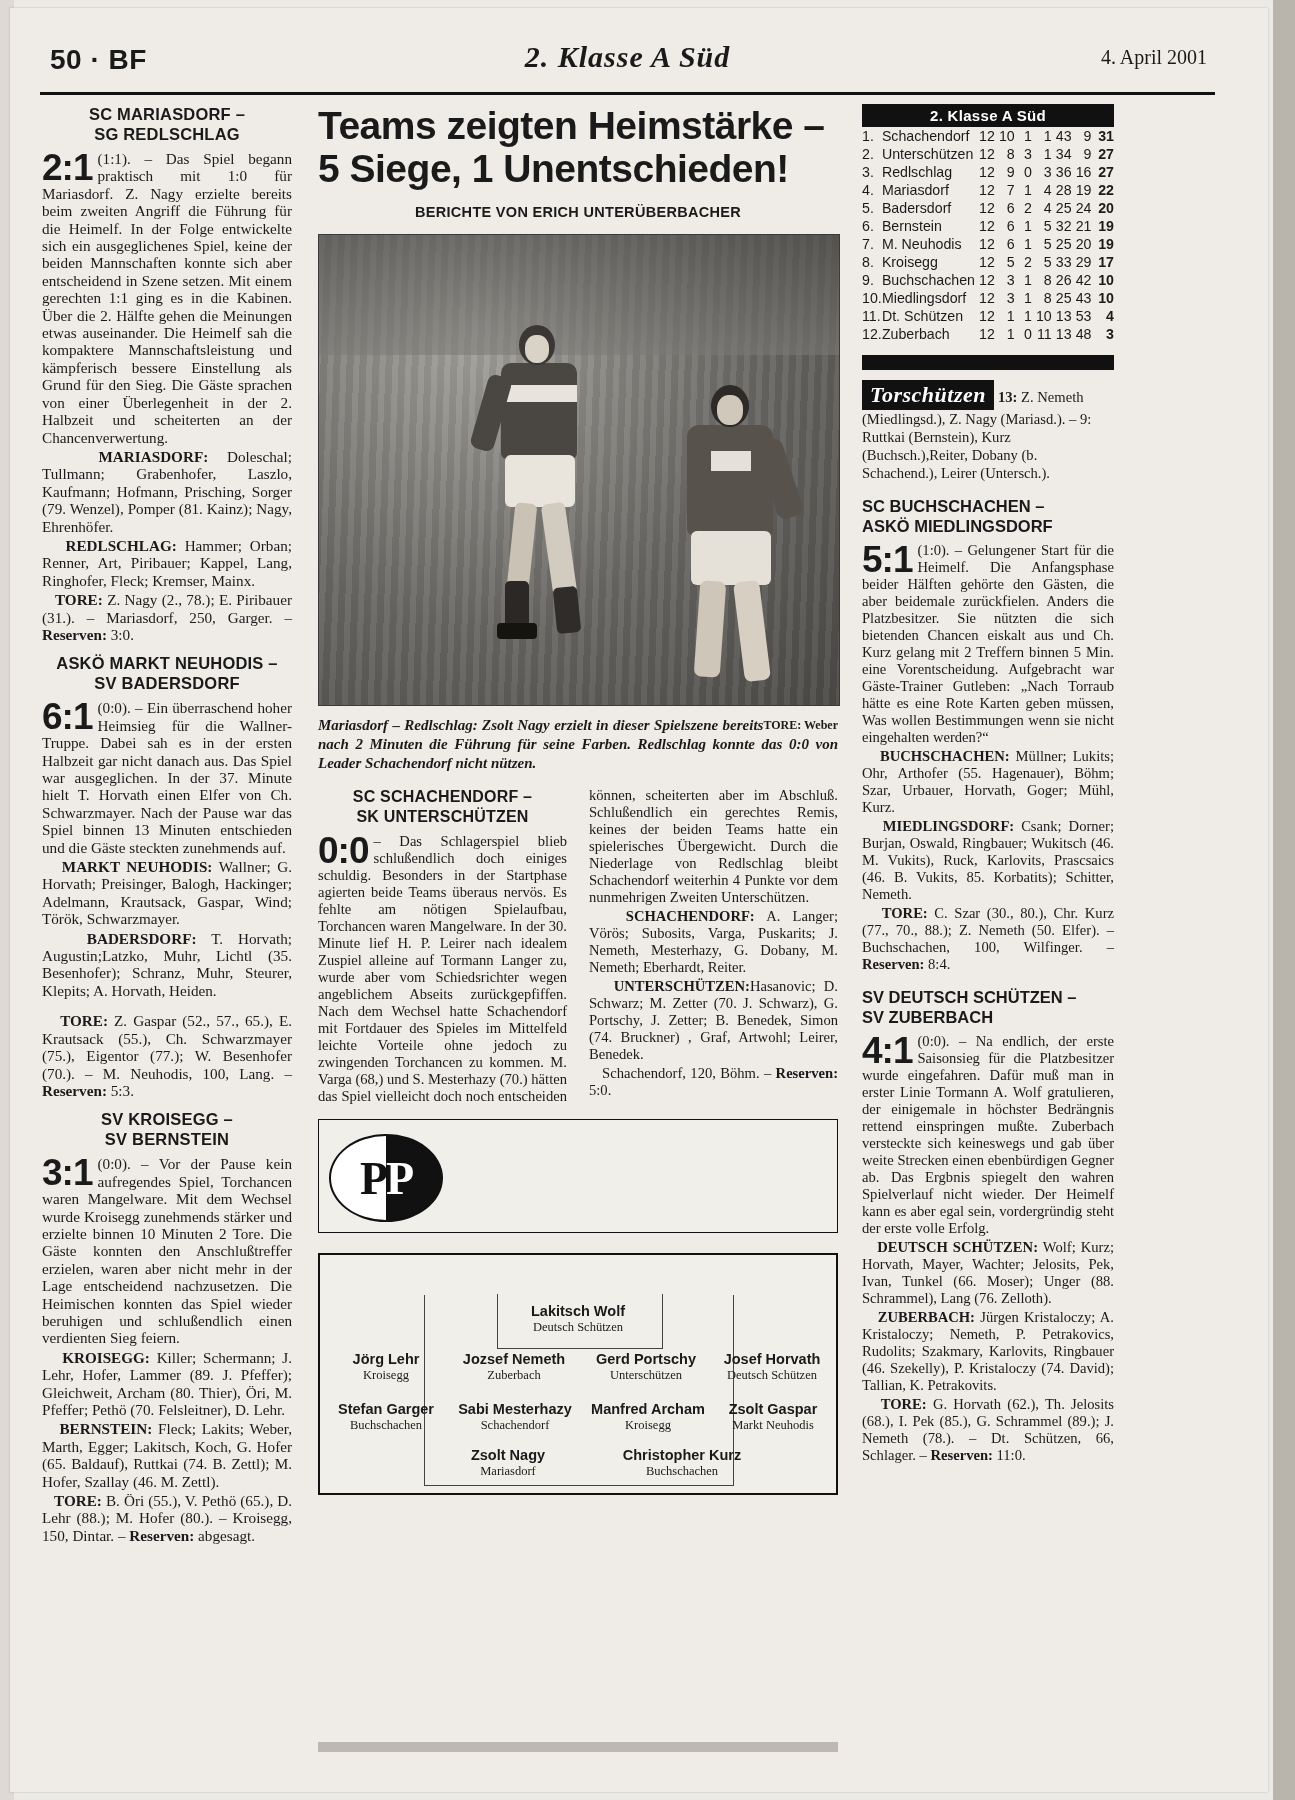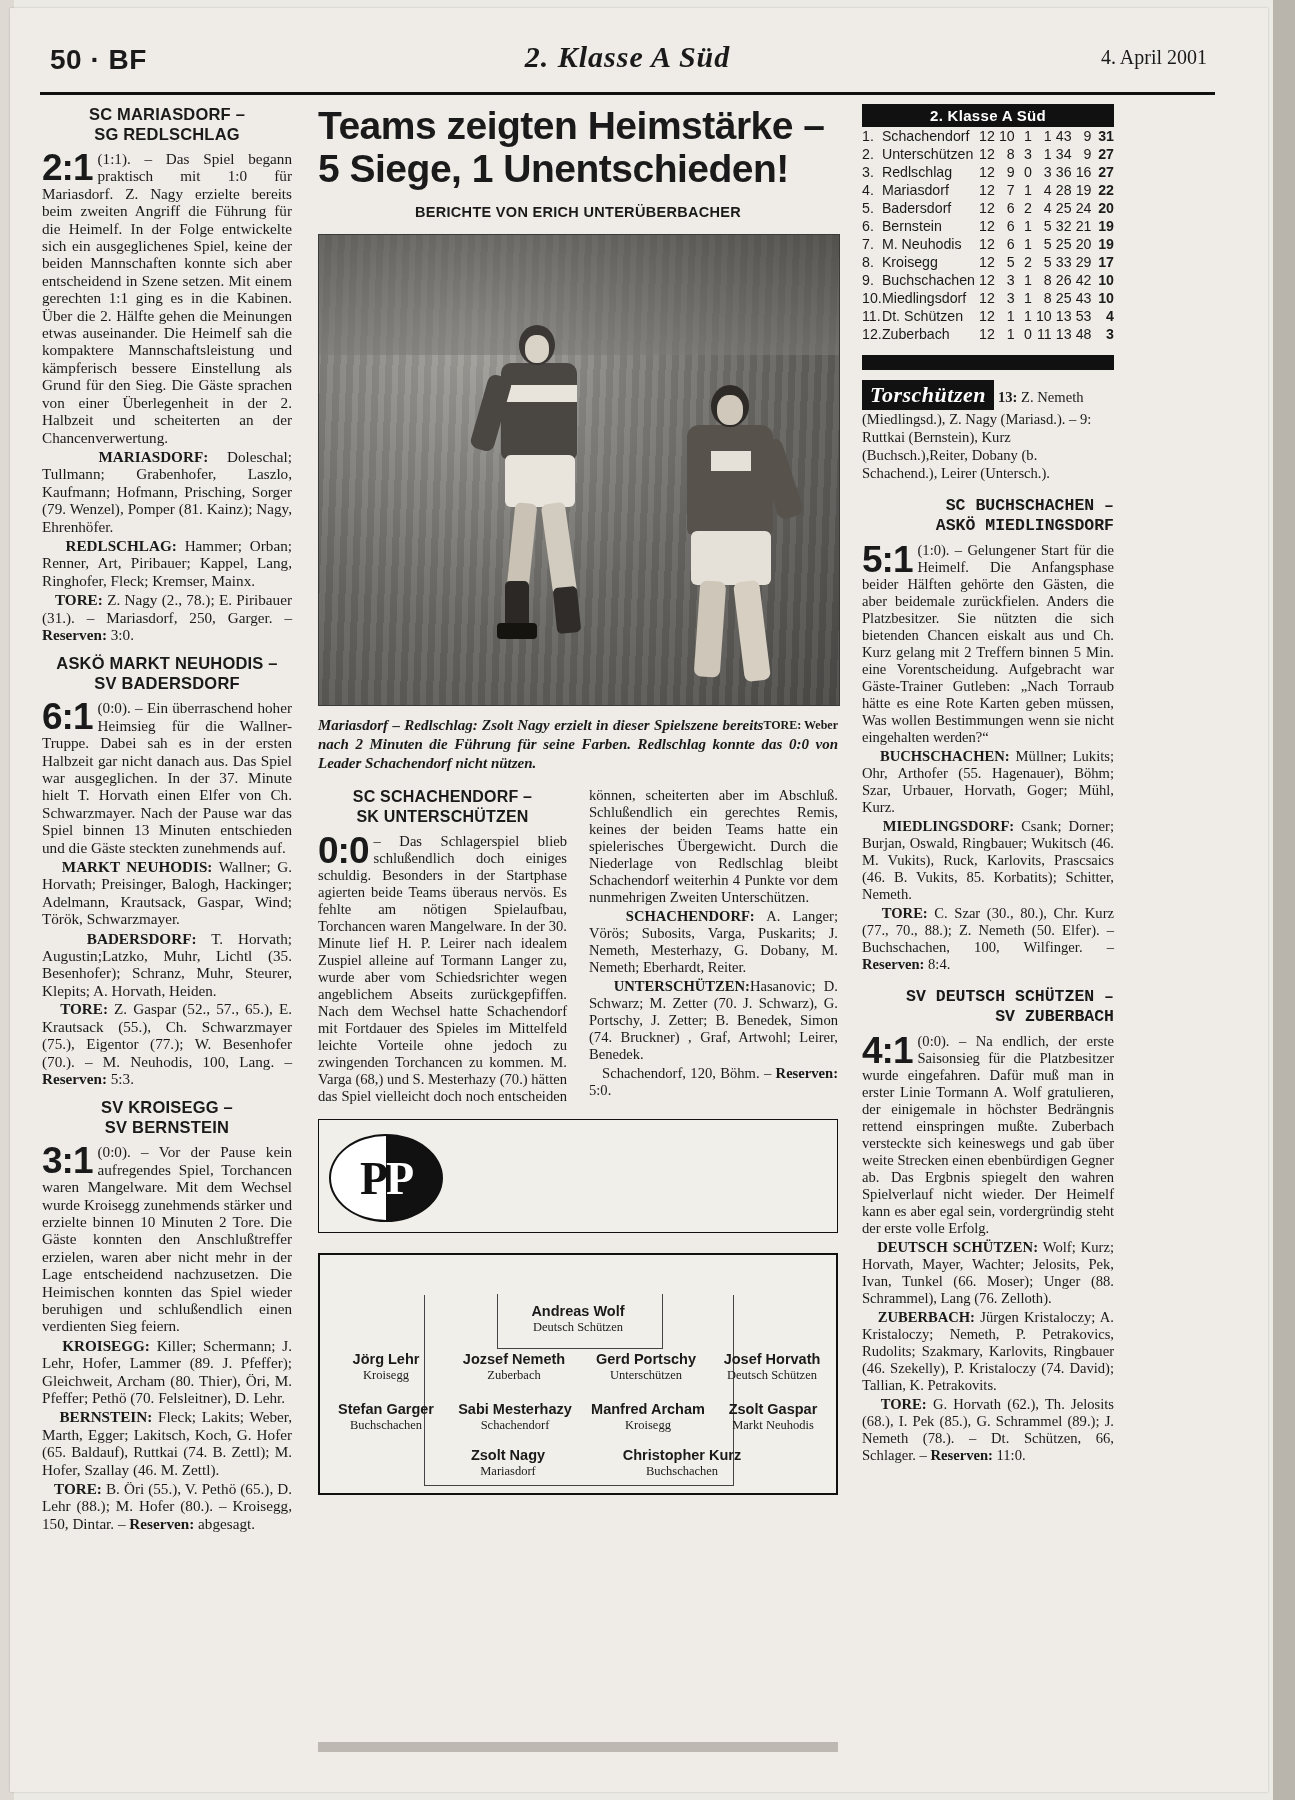--- a/index.html
+++ b/index.html
@@ -194,22 +194,22 @@
   .st-team{text-align:left;}
   .st-n{text-align:right;width:22px;}
   .st-pts{text-align:right;width:26px;font-weight:bold;}
   .blackbar{width:252px;height:15px;background:#111;margin:12px 0 10px;}
   .torsch-label{
     display:inline-block;background:#111;color:#fff;
     font-family:"Liberation Serif", serif;font-style:italic;font-weight:bold;
     font-size:22px;padding:2px 8px;letter-spacing:.5px;
   }
   .sec-head{
-    font-family:Liberation Mono, monospace;font-weight:bold;font-size:16.5px;
-    text-align:right;line-height:20px;margin:14px 0 6px;
+    font-family:Liberation Sans, sans-serif;font-weight:bold;font-size:16.5px;
+    text-align:left;line-height:20px;margin:14px 0 6px;
   }
   .tiny{font-size:14.6px;line-height:17px;text-align:justify;}
   .bottom-strip{position:absolute;left:318px;top:1742px;width:520px;height:10px;background:#bdb9b2;}
 </style>
 </head>
 <body>
 
 <div class="page">
   <div class="edge-left"></div>
   <div class="paper"></div>
@@ -253,21 +253,21 @@
       </div>
       <div class="body-text">
         <span class="score">6:1</span><span>(0:0).</span><span> – Ein überraschend hoher Heimsieg für die Wallner-Truppe. Dabei sah es in der ersten Halbzeit gar nicht danach aus. Das Spiel war ausgeglichen. In der 37. Minute hielt T. Horvath einen Elfer von Ch. Schwarzmayer. Nach der Pause war das Spiel binnen 13 Minuten entschieden und die Gäste steckten zunehmends auf.</span>
       </div>
       <div class="body-text" style="margin-top:2px;">
         &nbsp;&nbsp;&nbsp;<span class="b">MARKT NEUHODIS:</span><span> Wallner; G. Horvath; Preisinger, Balogh, Hackinger; Adelmann, Krautsack, Gaspar, Wind; Török, Schwarzmayer.</span>
       </div>
       <div class="body-text" style="margin-top:2px;">
         &nbsp;&nbsp;&nbsp;<span class="b">BADERSDORF:</span><span> T. Horvath; Augustin;Latzko, Muhr, Lichtl (35. Besenhofer); Schranz, Muhr, Steurer, Klepits; A. Horvath, Heiden.</span>
       </div>
-      <div class="body-text" style="margin-top:1px;">
+      <div class="body-text" style="margin-top:13px;">
         &nbsp;&nbsp;&nbsp;<span class="b">TORE:</span><span> Z. Gaspar (52., 57., 65.), E. Krautsack (55.), Ch. Schwarzmayer (75.), Eigentor (77.); W. Besenhofer (70.). – M. Neuhodis, 100, Lang. –</span>
         <span class="b">Reserven:</span><span> 5:3.</span>
       </div>
     </div>
 
     <div style="height:10px"></div>
 
     <div>
       <div class="match-head">
         <span>SV KROISEGG –</span><br>
@@ -352,21 +352,21 @@
     <div class="adbox">
       <div class="pp-logo">
         <span class="pp-a">P</span>
           <span class="pp-b">P</span>
       </div>
     </div>
 
     <div class="totw">
       <div class="totw-pitch"></div>
       <div class="pname" style="left:158px;top:48px;width:200px;">
-        <span>Andreas Wolf</span>
+        <span>Lakitsch Wolf</span>
         <span class="pclub">Deutsch Schützen</span>
       </div>
       <div class="pname" style="left:6px;top:96px;width:120px;">
         <span>Jörg Lehr</span>
         <span class="pclub">Kroisegg</span>
       </div>
       <div class="pname" style="left:124px;top:96px;width:140px;">
         <span>Jozsef Nemeth</span>
         <span class="pclub">Zuberbach</span>
       </div>

